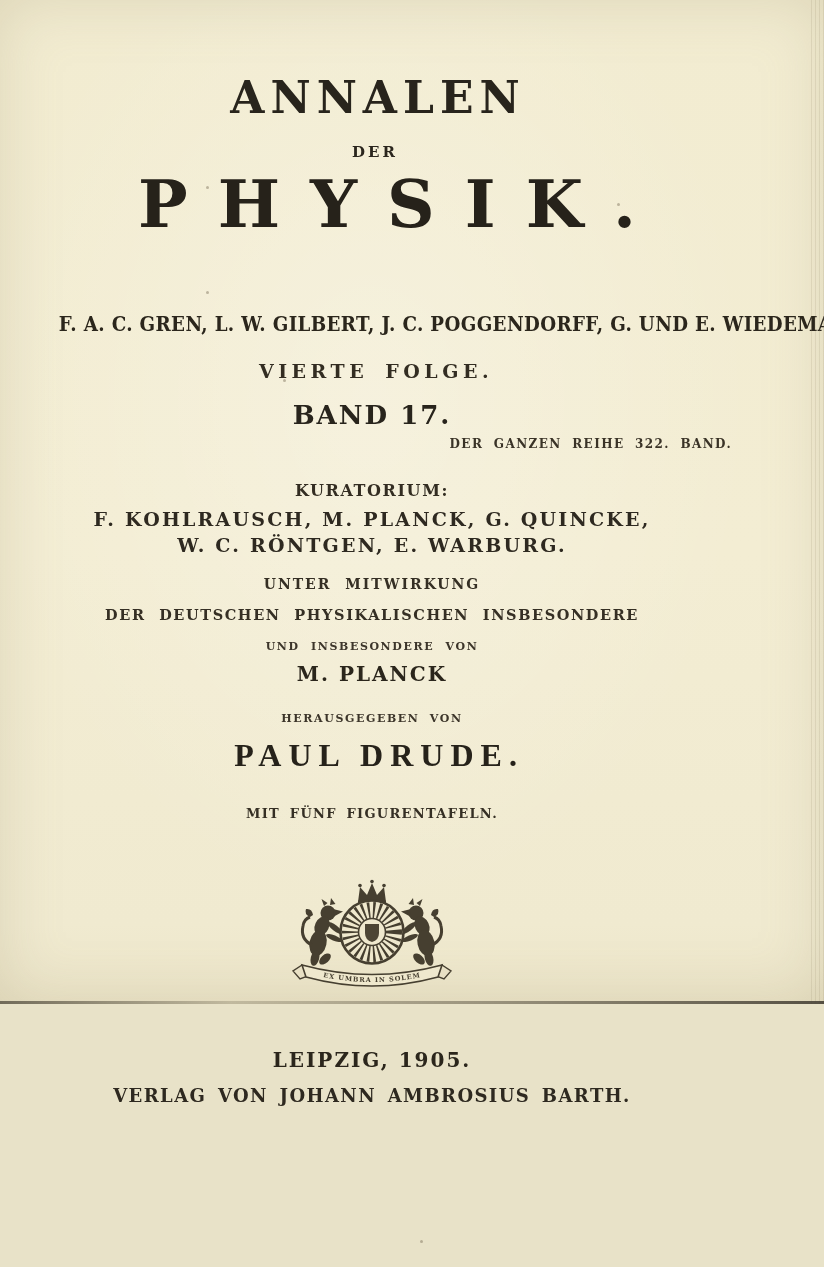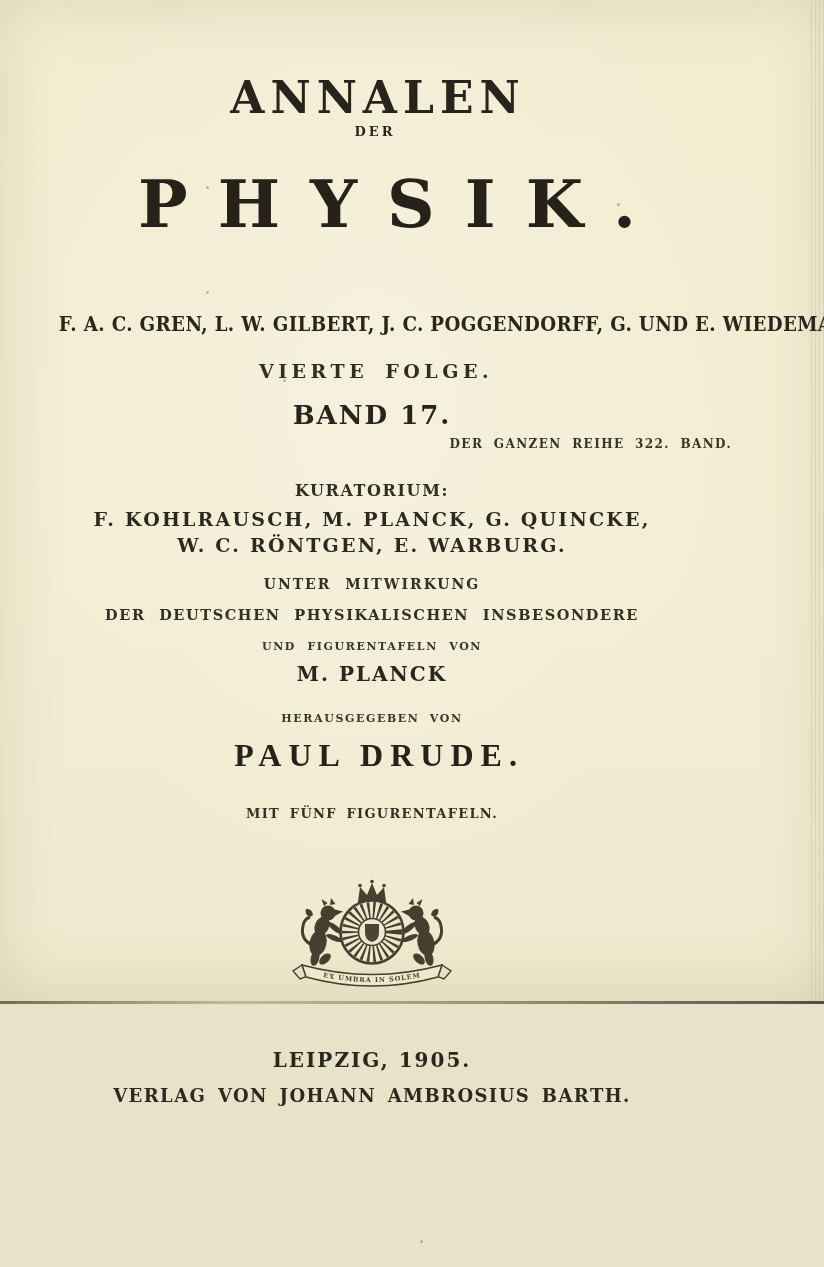--- a/index.html
+++ b/index.html
@@ -20,21 +20,21 @@
   .line {
     position: absolute;
     left: 12px; width: 720px;
     text-align: center;
     color: #2f2a21;
     white-space: nowrap;
     font-weight: 700;
   }
   
   .l-annalen   { top: 72px;  font-size: 44px; letter-spacing: 6px;  padding-left: 6px;  color:#28241c; }
-  .l-der       { top: 124px; font-size: 13px; letter-spacing: 3px;  padding-left: 3px;  color:#2b261e; }
+  .l-der       { top: 143px; font-size: 15px; letter-spacing: 3px;  padding-left: 3px;  color:#2b261e; }
   .l-physik    { top: 165px; font-size: 66px; letter-spacing: 30px; padding-left: 30px; color:#26221a; }
   
   .l-begruendet{ top: 288px; font-size: 12.5px; letter-spacing: 1.6px; word-spacing: 9px; color:#3a3327; }
   .l-founders  { top: 311px; font-size: 21px; letter-spacing: 0.4px; transform: scaleX(.87); transform-origin: 50% 50%; color:#2b261c; }
   
   .l-vierte    { top: 360px; font-size: 19px; letter-spacing: 4.5px; word-spacing: 6px; padding-left: 4px; color:#332d22; }
   .l-band      { top: 400px; font-size: 26px; letter-spacing: 2px; color:#28241c; }
   .l-bandnote  { top: 437px; font-size: 12px; letter-spacing: 1.4px; word-spacing: 5px; color:#3a3327;text-align:right; }
   
   .l-kurlabel  { top: 481px; font-size: 16px; letter-spacing: 1.6px; color:#332d22; }
@@ -91,21 +91,21 @@
   <div class="line l-vierte">VIERTE FOLGE.</div>
   <div class="line l-band">BAND 17.</div>
   <div class="line l-bandnote">DER GANZEN REIHE 322. BAND.</div>
 
   <div class="line l-kurlabel">KURATORIUM:</div>
   <div class="line l-kur1">F. KOHLRAUSCH,  M. PLANCK,  G. QUINCKE,</div>
   <div class="line l-unter">UNTER MITWIRKUNG</div>
 
   <div class="line l-kur2">W. C. RÖNTGEN,  E. WARBURG.</div>
   <div class="line l-gesell">DER DEUTSCHEN PHYSIKALISCHEN INSBESONDERE</div>
-  <div class="line l-insbes">UND FIGURENTAFELN VON</div>
+  <div class="line l-insbes">UND INSBESONDERE VON</div>
   <div class="line l-planck">M. PLANCK</div>
 
   <div class="line l-herausg">HERAUSGEGEBEN VON</div>
   <div class="line l-drude">PAUL DRUDE.</div>
   <div class="line l-tafeln">MIT FÜNF FIGURENTAFELN.</div>
 
   <div class="emblem">
     <svg viewBox="0 0 204 116" width="204" height="116">
       <defs>
         <g id="lionL" fill="#463f30" stroke="none">

